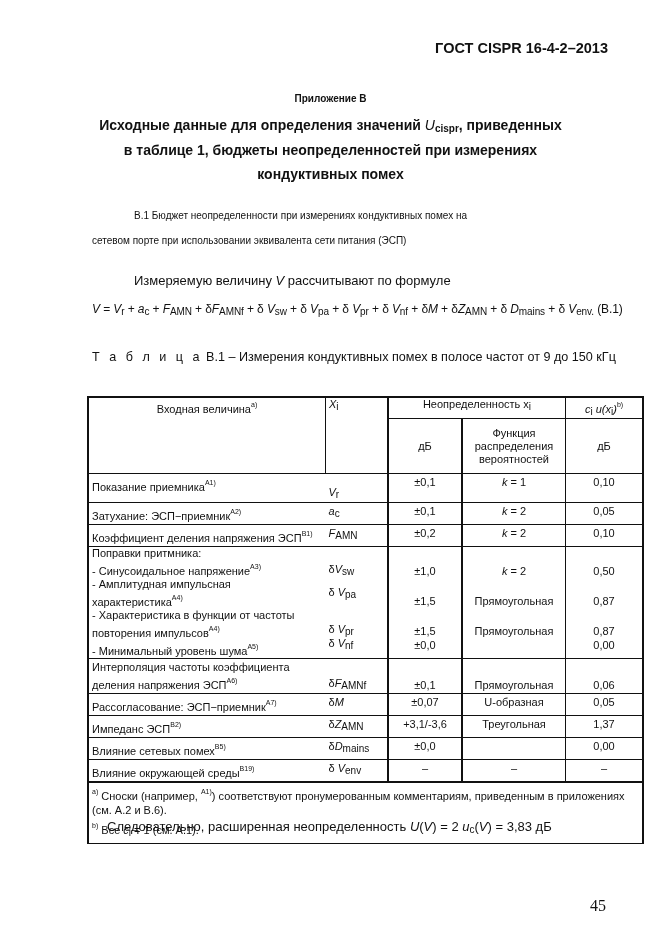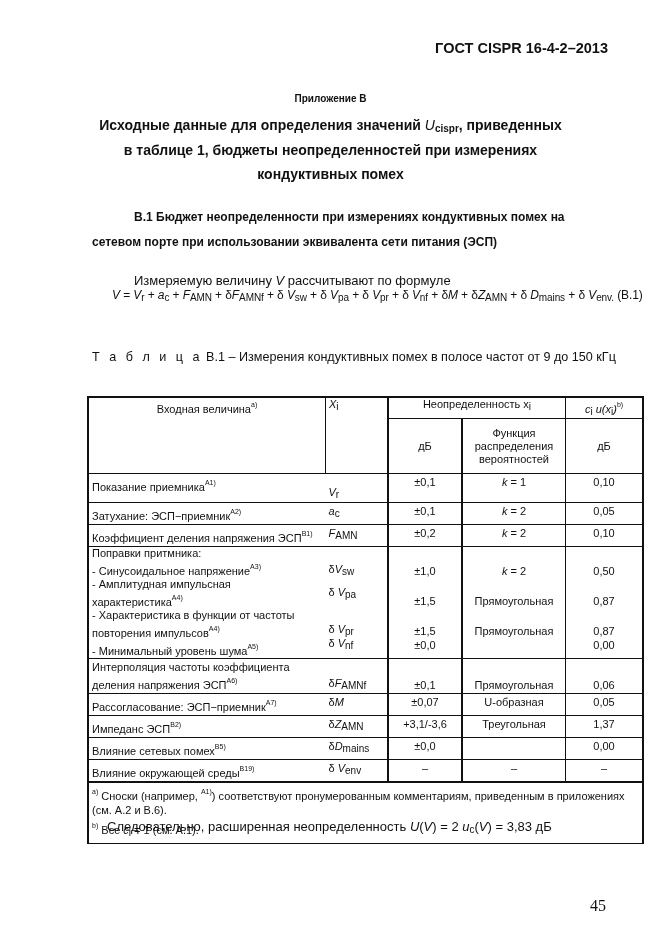--- a/index.html
+++ b/index.html
@@ -3,26 +3,26 @@
 <meta charset="utf-8">
 <style>
   html, body { margin: 0; padding: 0; background: #ffffff; }
   body { width: 661px; height: 935px; position: relative; overflow: hidden;
          font-family: "Liberation Sans", sans-serif; color: #111; }
   .abs { position: absolute; }
   .std { left: 0; width: 608px; text-align: right; top: 40px; font-size: 14.5px; font-weight: bold; }
   .center { left: 0; width: 661px; text-align: center; }
   .h-app { top: 90px; font-size: 10px; font-weight: bold; line-height: 17px; }
   .h-title { font-size: 14px; font-weight: bold; }
-  .sec { font-size: 12px; font-weight: bold; }
+  .sec { font-size: 10px; font-weight: normal; }
   .para { font-size: 13px; }
   i.v { font-style: italic; }
   sub { font-size: 10px; vertical-align: -2px; }
   sup { font-size: 7px; vertical-align: 6px; }
-  .formula { top: 288px; left: 92px; font-size: 12px; white-space: nowrap; letter-spacing: -0.1px; margin-left: 20px; }
+  .formula { top: 302px; left: 92px; font-size: 12px; white-space: nowrap; letter-spacing: -0.1px; }
   .caption { top: 349px; left: 92px; font-size: 12.6px; line-height: 16px; }
   .caption .spaced { letter-spacing: 3px; }
 
   table.b1 { position: absolute; left: 87px; top: 396px; width: 557px; border-collapse: collapse;
              font-size: 11px; line-height: 13px; }
   table.b1 td { border: 1px solid #111; padding: 0 3px; vertical-align: top; }
   table.b1 .c1 { width: 230px; }
   table.b1 .c2 { width: 55px; }
   table.b1 .c3 { width: 66px; text-align: center; }
   table.b1 .c4 { width: 96px; text-align: center; }

